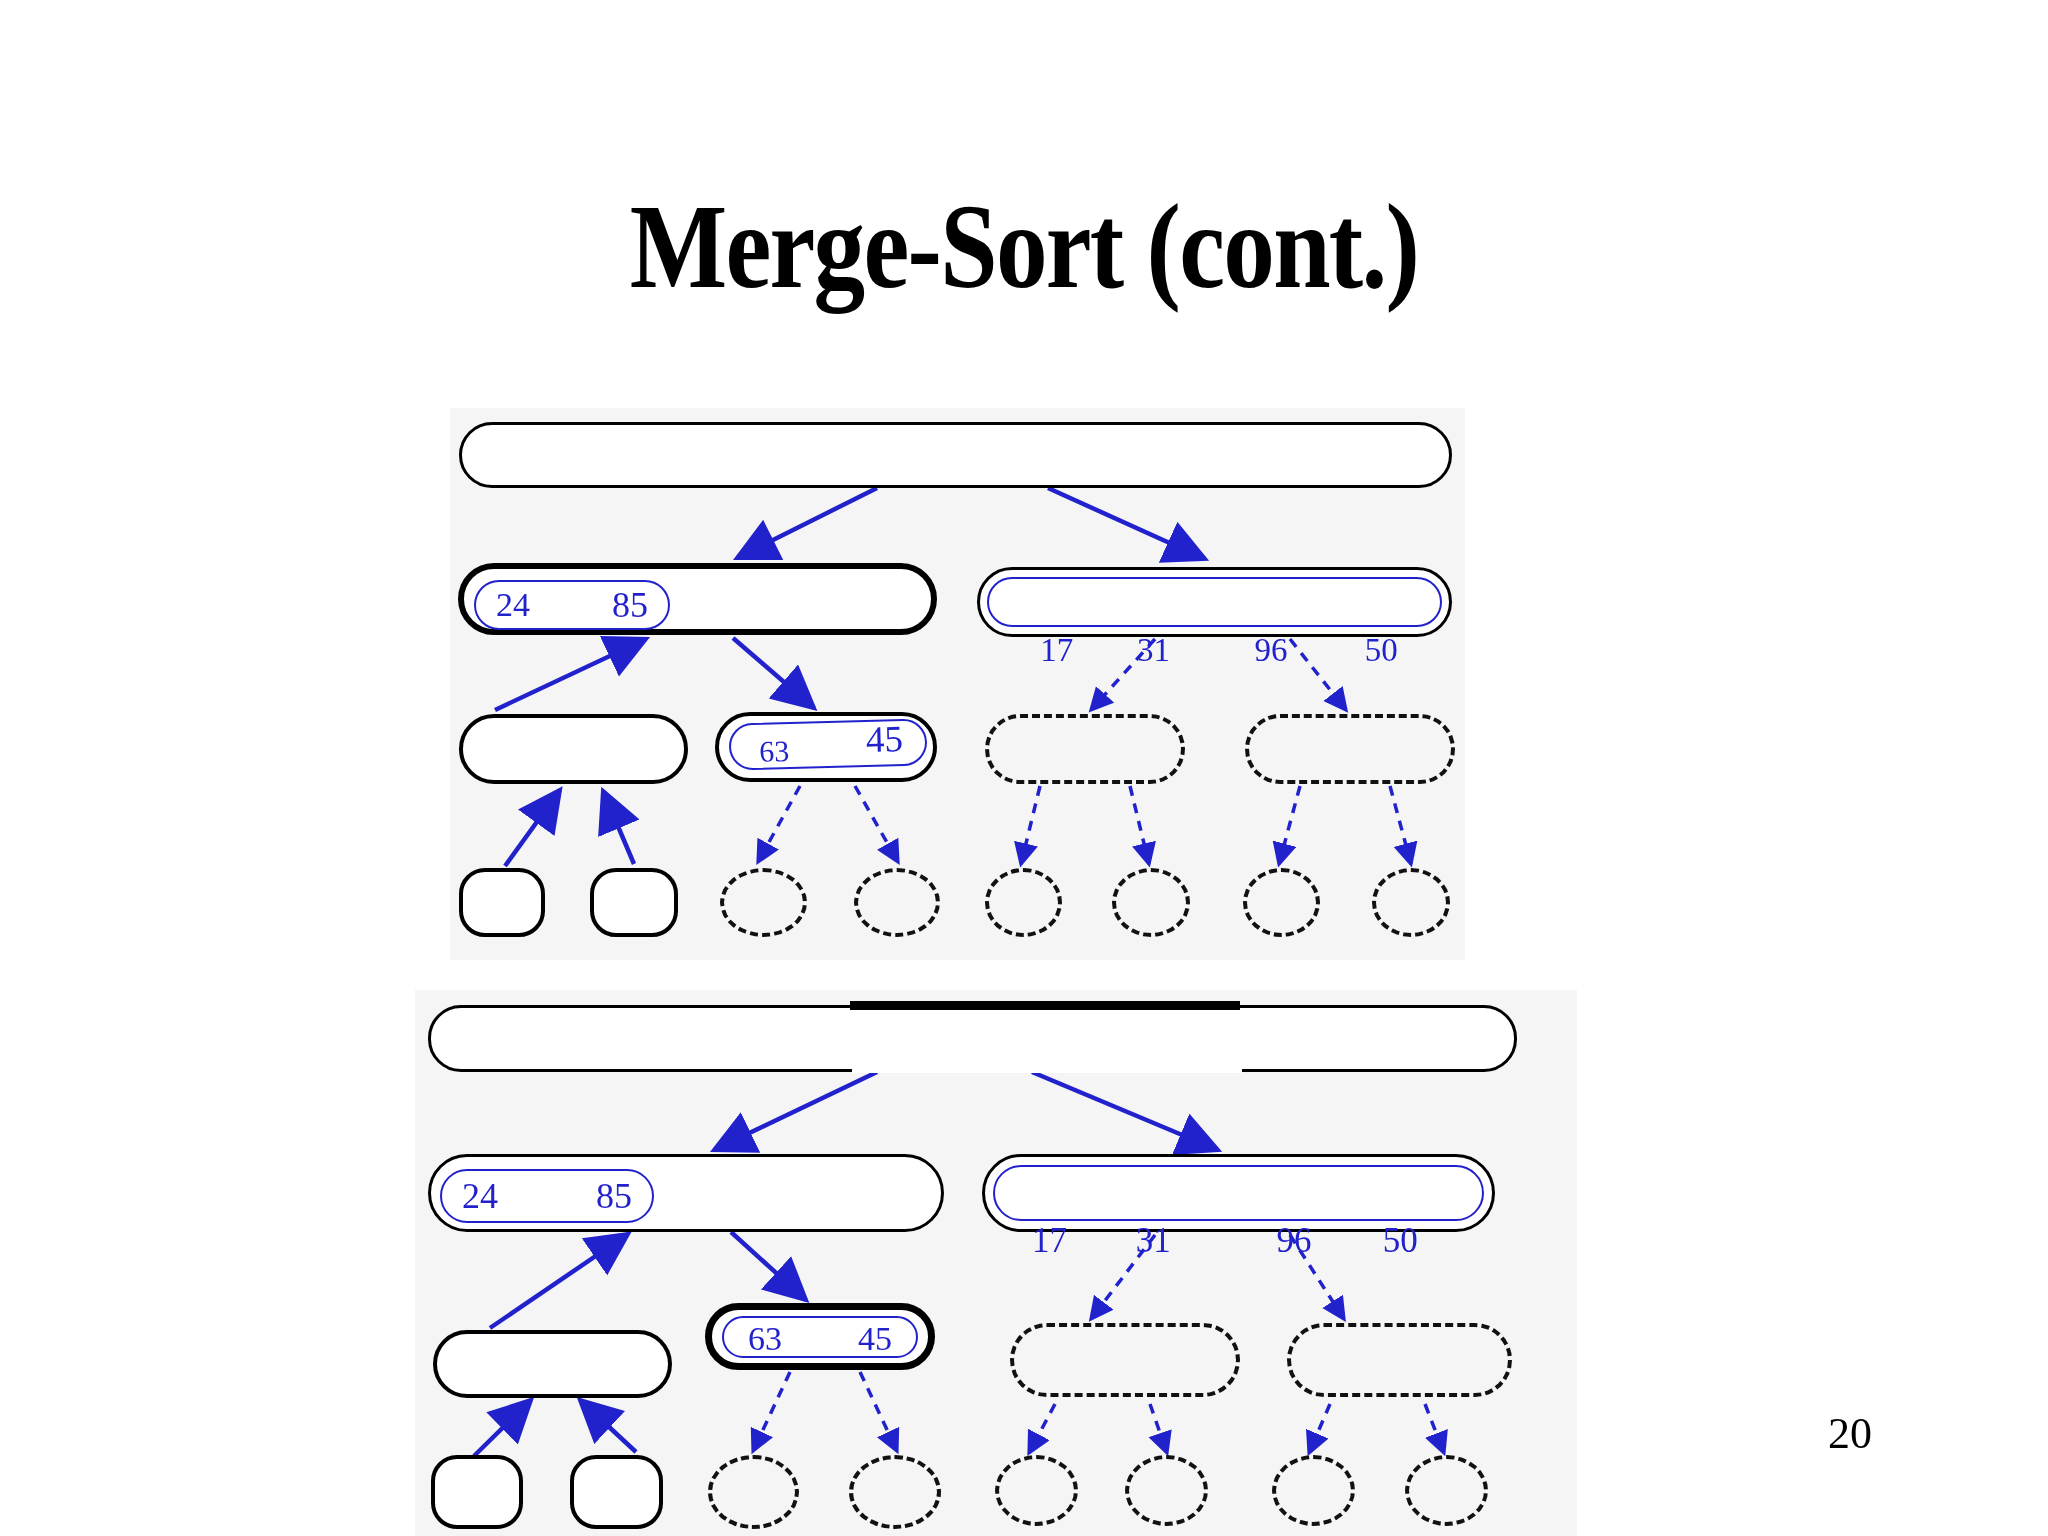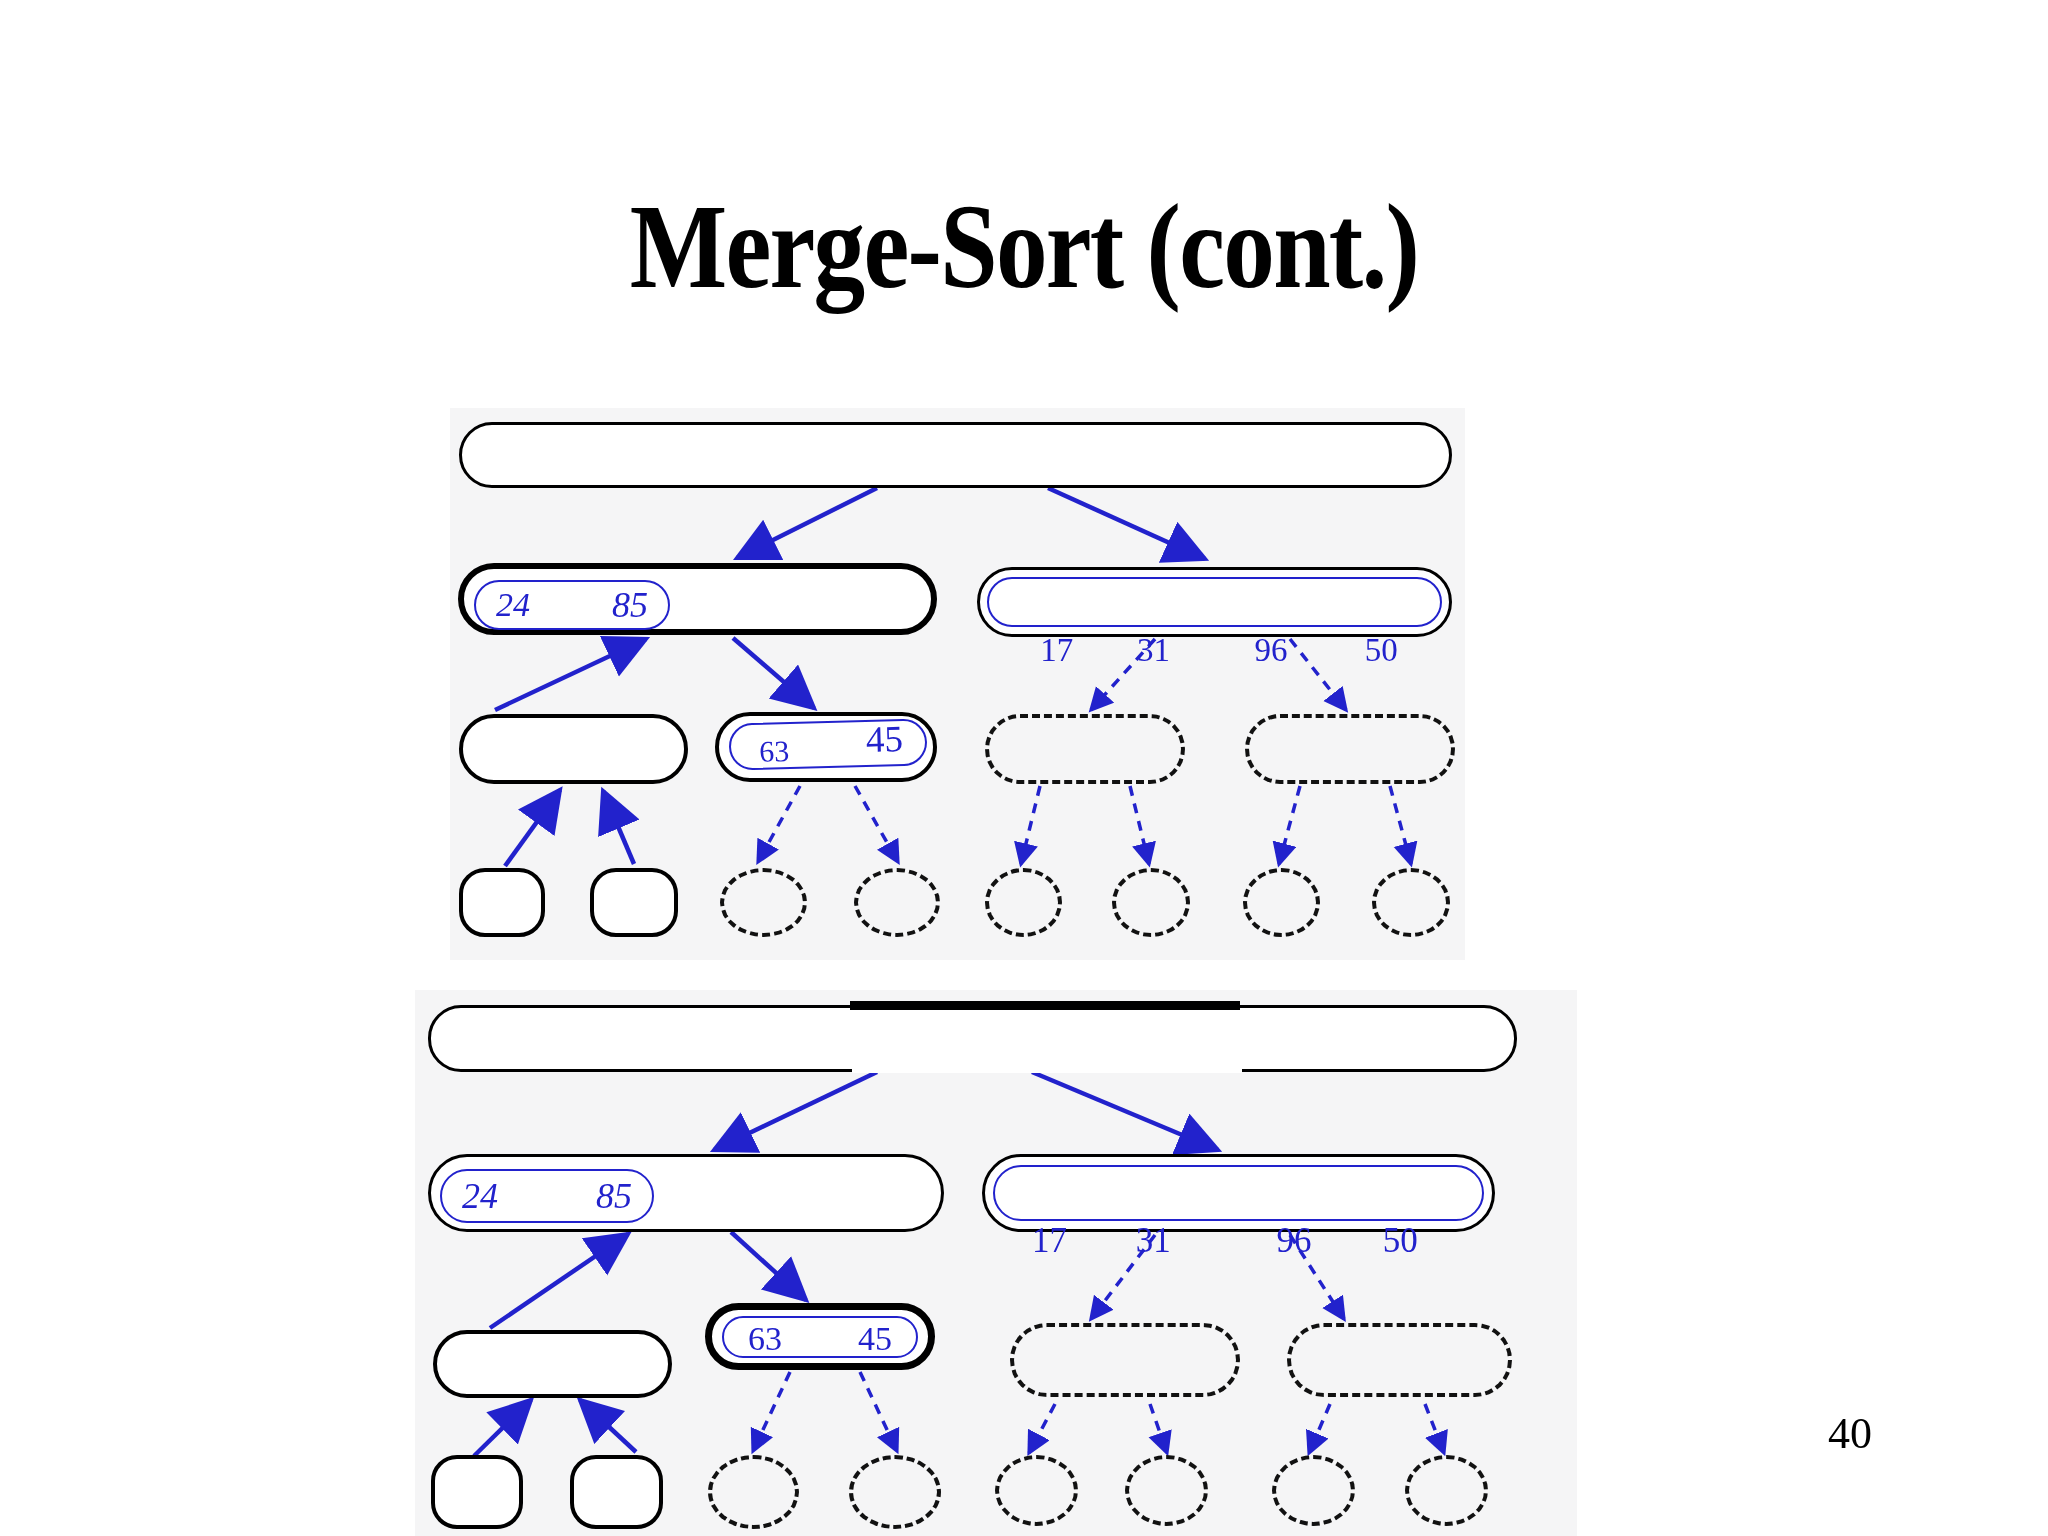--- a/index.html
+++ b/index.html
@@ -16,21 +16,21 @@
   .n.thick{border-width:6px;}
   .n.med{border-width:4px;}
   .n.thick7{border-width:7px;}
   .n.dashed{background:transparent;border:4px dashed #111;}
   .leaf{position:absolute;box-sizing:border-box;}
   .leaf.solid{background:#fff;border:4px solid #000;border-radius:26px;}
   .leaf.dashcirc{border:4px dashed #111;border-radius:50%;}
   .inner{position:absolute;box-sizing:border-box;border:2px solid #2222cc;border-radius:40px;
          color:#2222cc;font-family:"Liberation Serif",serif;}
   .pair{display:flex;align-items:center;justify-content:space-between;padding:0 20px;}
-  .pair span{font-size:34px;font-style:italic;}
+  .pair span{font-size:34px;}
   .quad span{position:absolute;top:50%;transform:translate(-50%,-50%);font-size:33px;margin-top:48px;}
   .num{color:#2222cc;}
   .page-num{position:absolute;left:1828px;top:1408px;font-size:44px;color:#000;}
   .bar-thick{position:absolute;background:#000;}
   .gap-white{position:absolute;background:#ffffff;}
 </style>
 </head>
 <body>
 
 <div class="page">
@@ -166,14 +166,14 @@
     <div class="leaf solid" style="left:16px; top:465px;width:92px;height:74px;"></div>
     <div class="leaf solid" style="left:155px;top:465px;width:93px;height:74px;"></div>
     <div class="leaf dashcirc" style="left:293px;top:465px;width:91px;height:74px;"></div>
     <div class="leaf dashcirc" style="left:434px;top:465px;width:92px;height:74px;"></div>
     <div class="leaf dashcirc" style="left:580px;top:465px;width:83px;height:71px;"></div>
     <div class="leaf dashcirc" style="left:710px;top:465px;width:83px;height:71px;"></div>
     <div class="leaf dashcirc" style="left:857px;top:465px;width:83px;height:71px;"></div>
     <div class="leaf dashcirc" style="left:990px;top:465px;width:83px;height:71px;"></div>
   </div>
 
-  <div class="page-num">40</div>
+  <div class="page-num">20</div>
 </div>
 
 </body></html>

